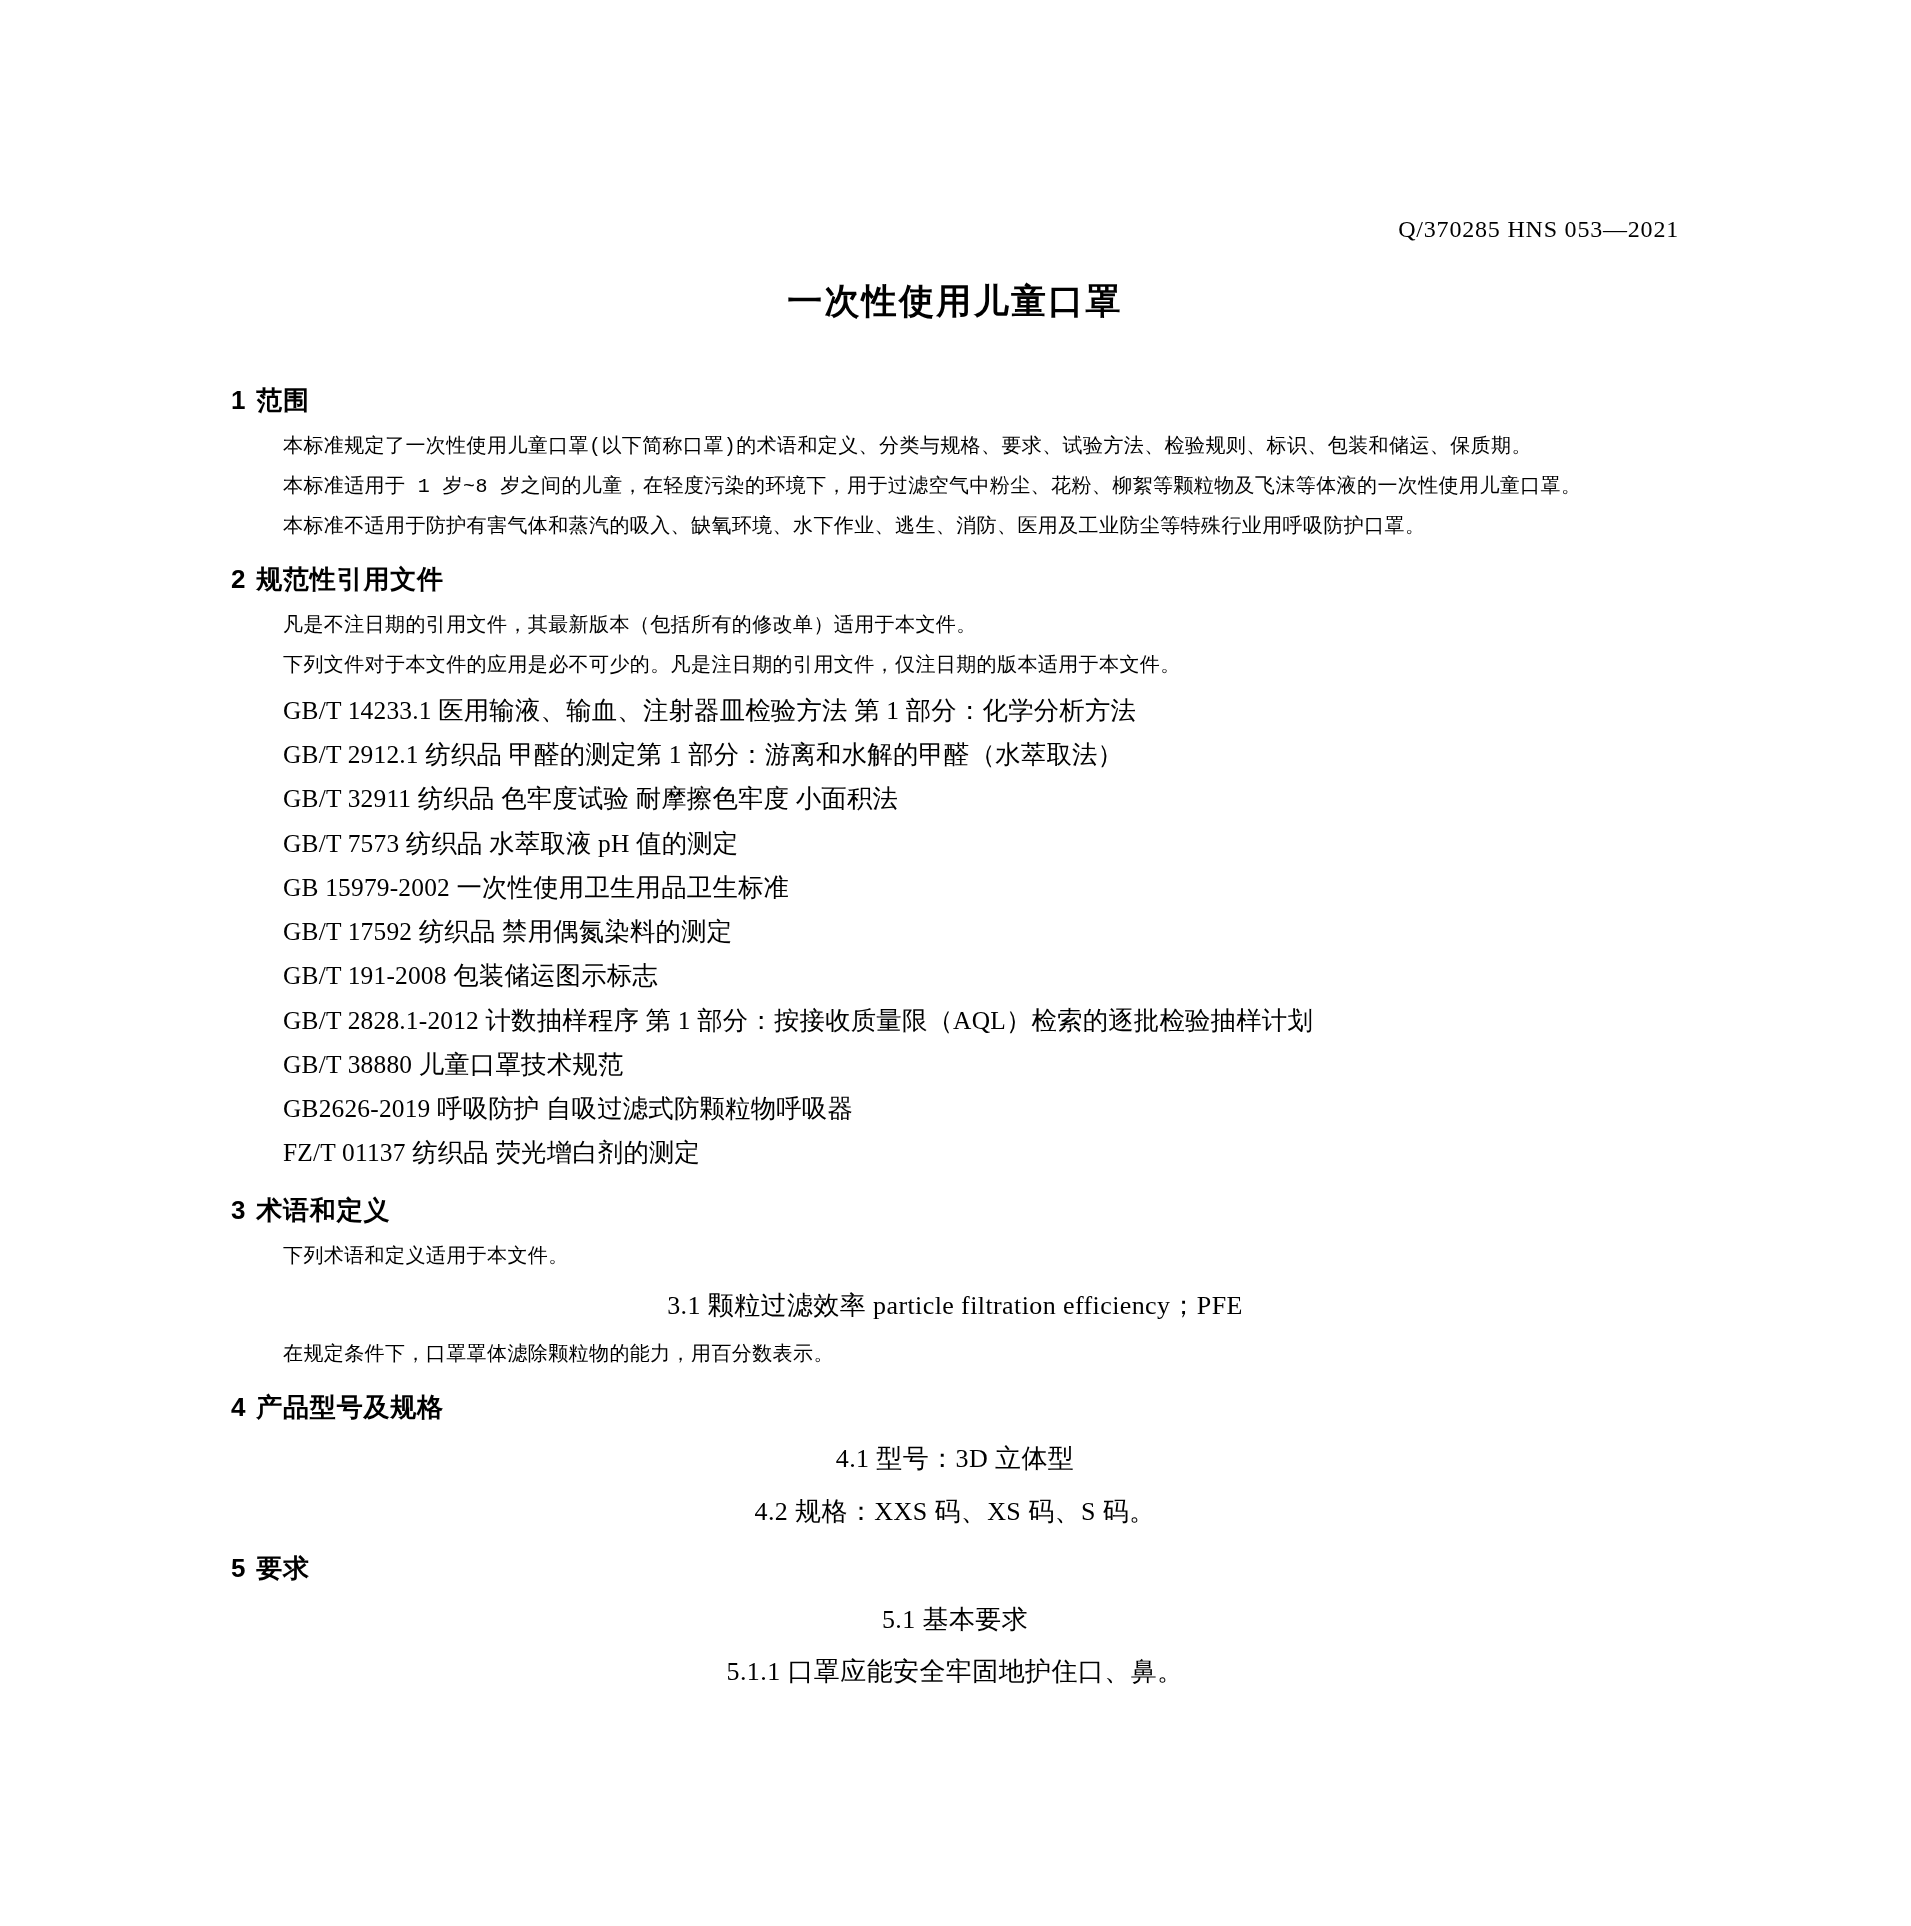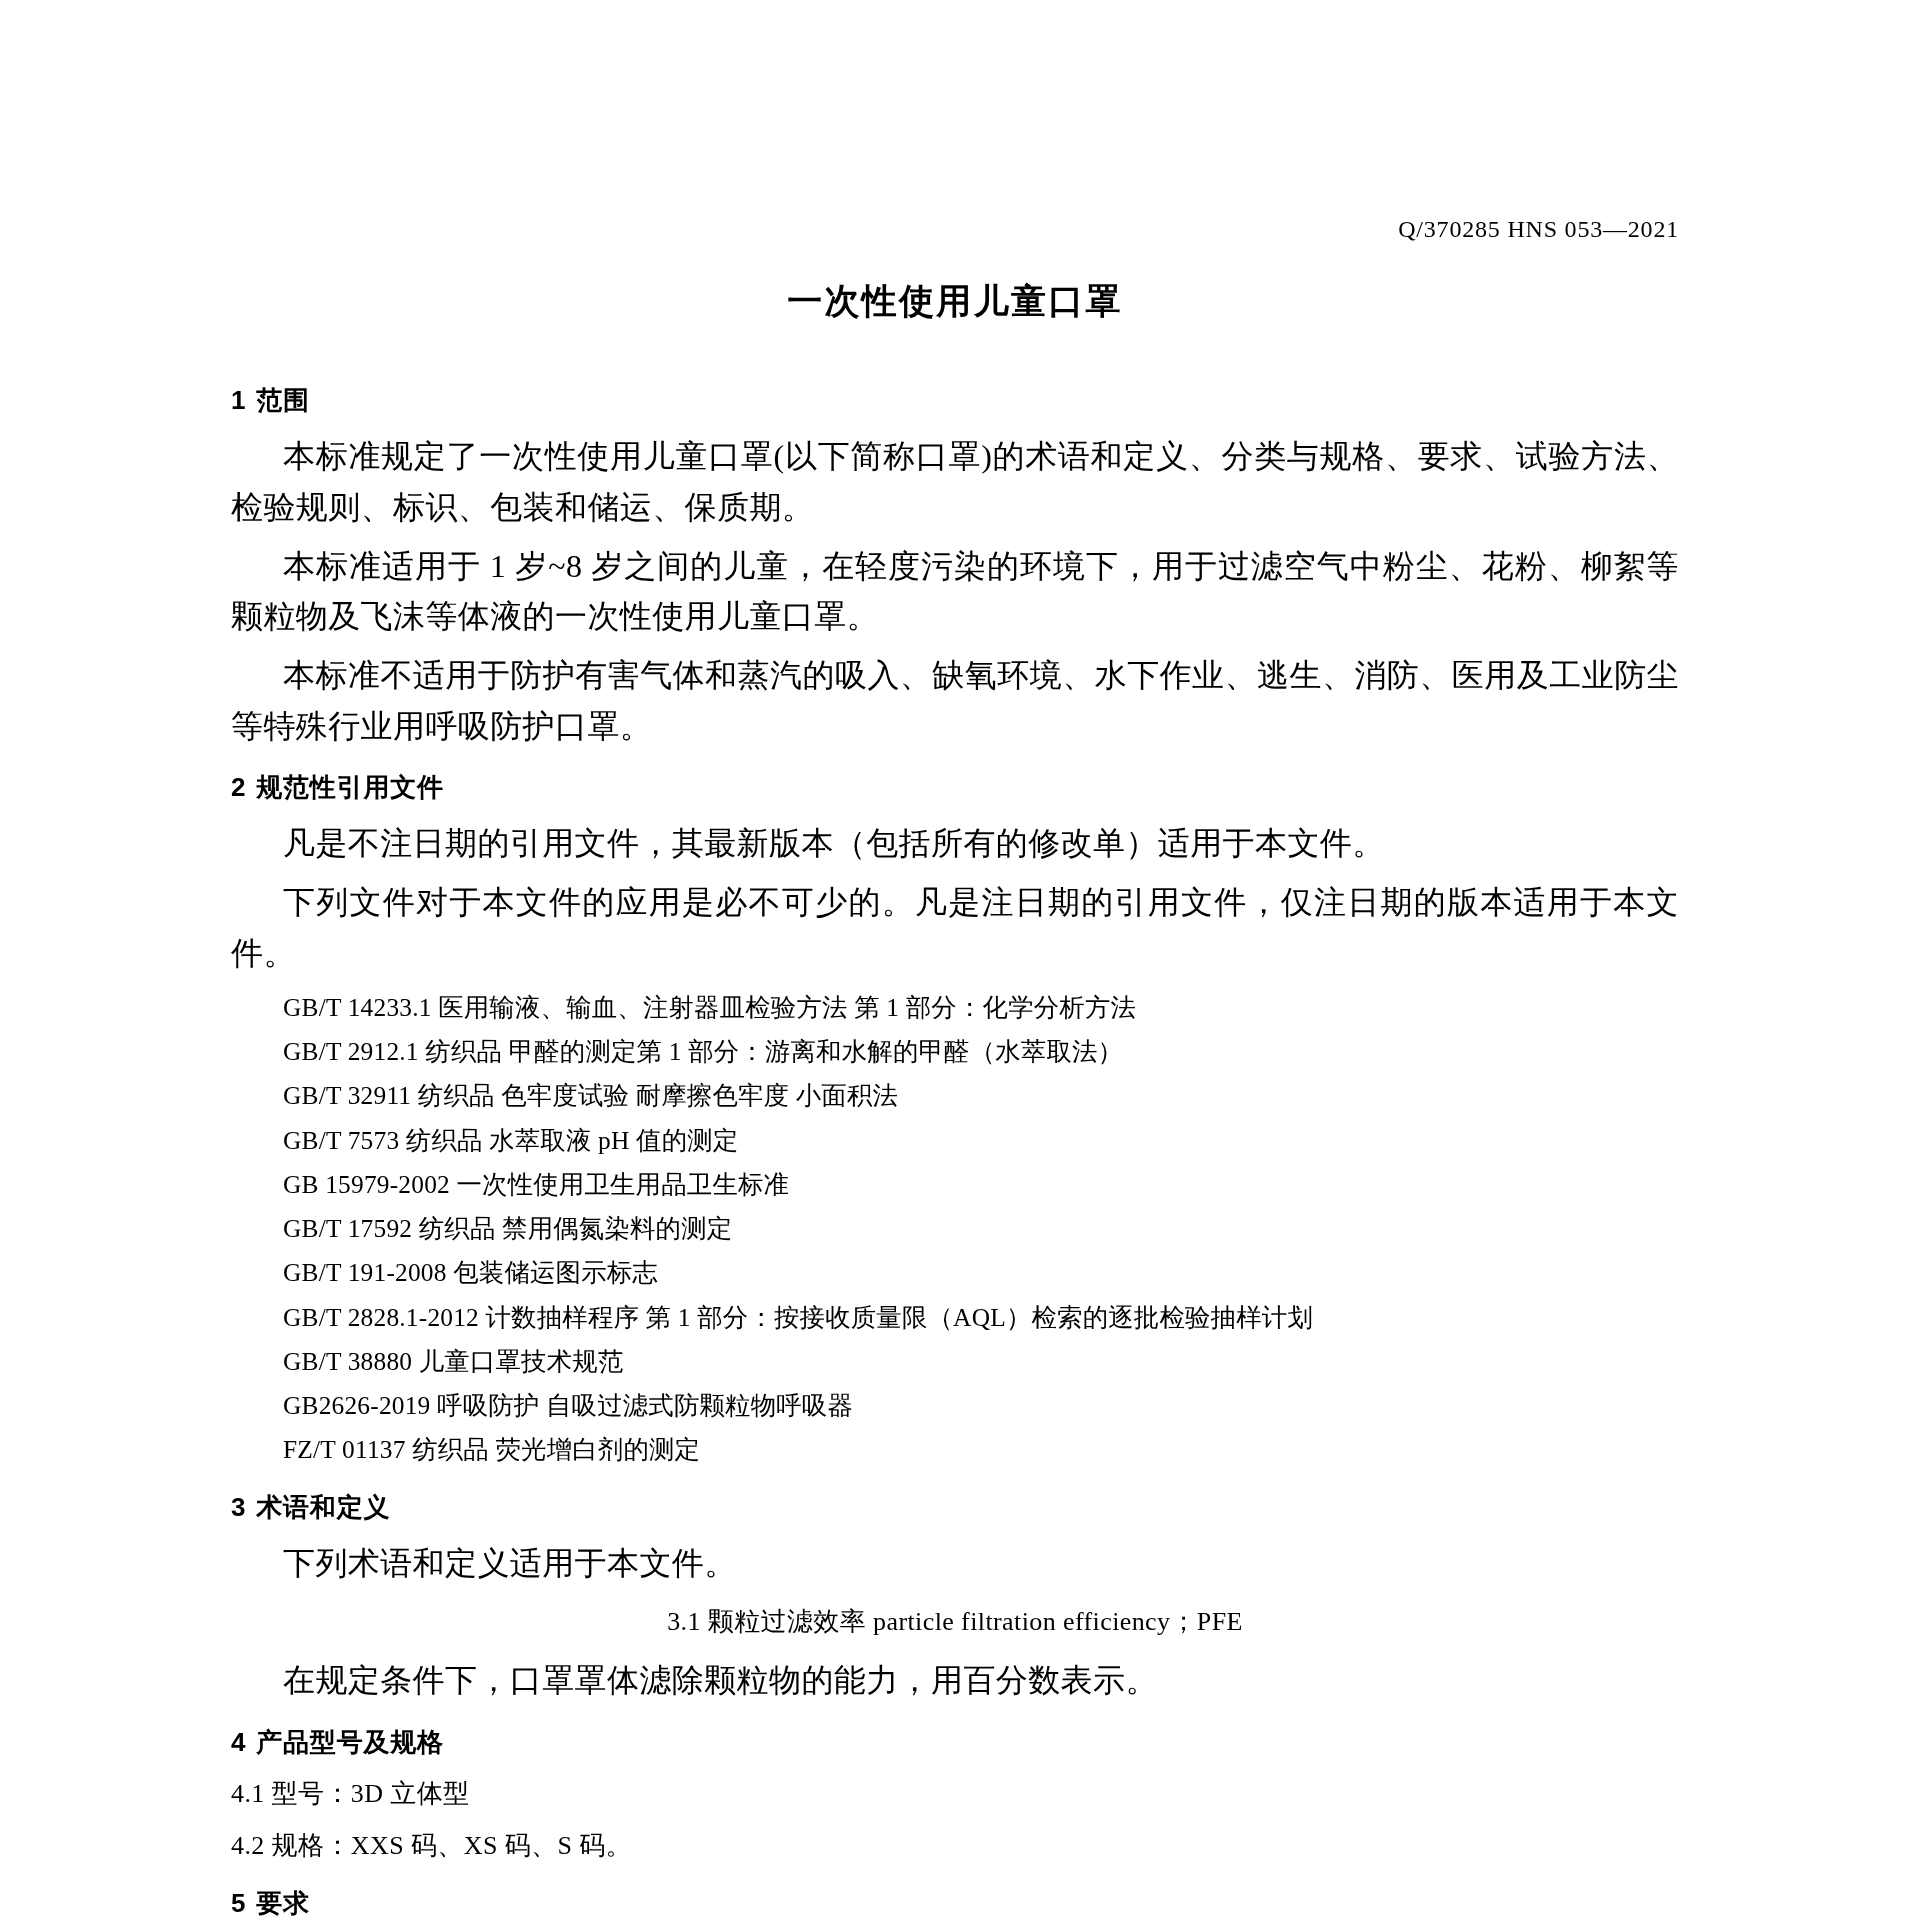--- a/index.html
+++ b/index.html
@@ -46,46 +46,48 @@
     font-size: 26px;
     font-weight: bold;
     font-family: "Liberation Sans", sans-serif;
     margin: 19px 0 13px 0;
     letter-spacing: 0.8px;
   }
   .h1 .num {
     margin-right: 10px;
   }
   .para {
-    font-size: 32px;
+    font-size: 20px;
     line-height: 1.58;
     text-indent: 52px;
     margin: 8.5px 0;
     text-align: justify;
     letter-spacing: 0.4px;
+    font-family: Liberation Mono, monospace;
   }
   .ref-line {
     font-size: 25.4px;
     line-height: 1.62;
     text-indent: 52px;
     margin: 3.1px 0;
     letter-spacing: 0.2px;
   }
   .clause {
     font-size: 26px;
     line-height: 1.58;
     margin: 13px 0;
     letter-spacing: 0.4px;
     text-align: center;
   }
   .subclause {
     font-size: 26px;
     line-height: 1.58;
     margin: 11.6px 0;
     letter-spacing: 0.4px;
+    text-align: center;
   }
 </style>
 </head>
 <body>
 
 <div class="page">
 
   <div class="content">
 
     <div class="header-code">Q/370285 HNS 053—2021</div>

